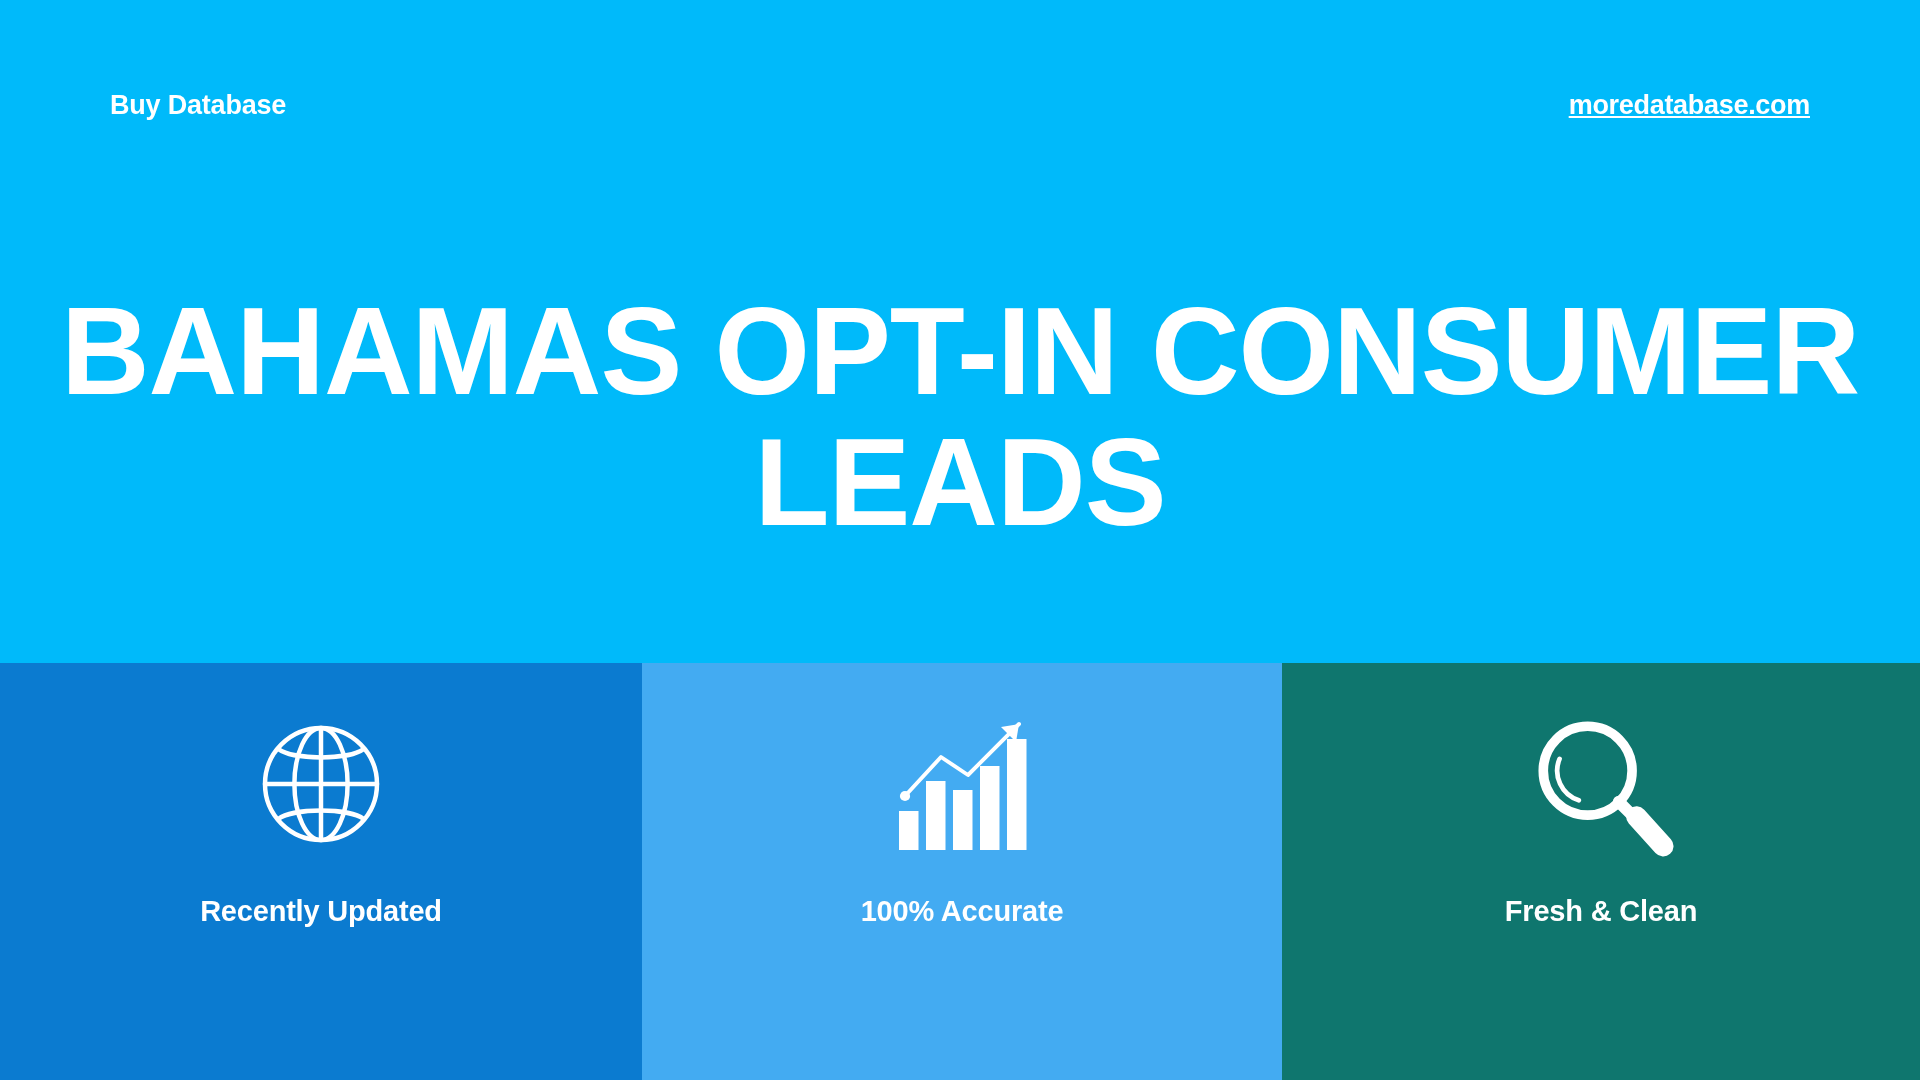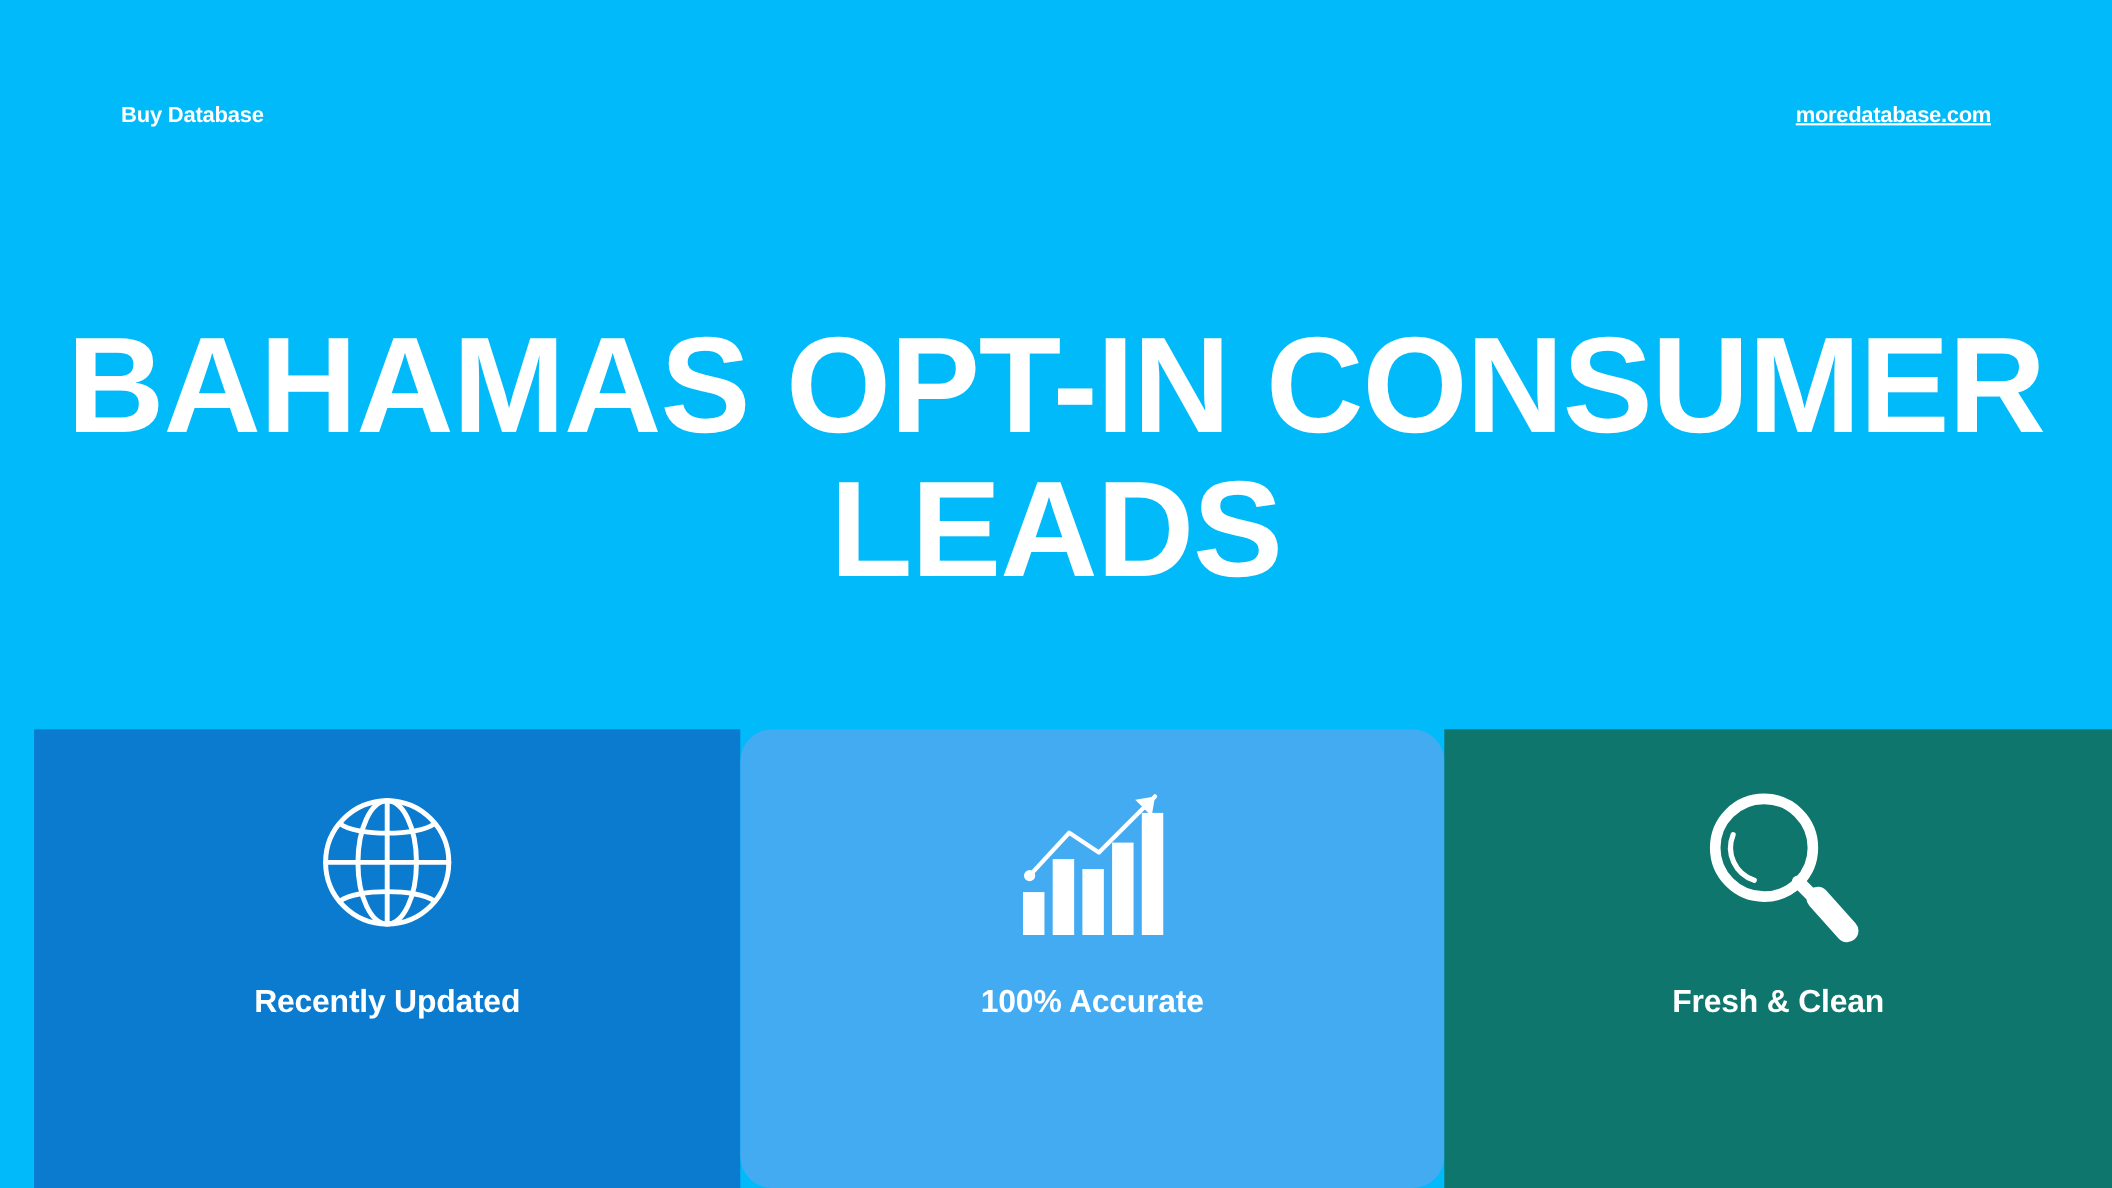--- a/index.html
+++ b/index.html
@@ -27,21 +27,21 @@
     position:absolute;
     top:0; left:0; right:0;
     height:210px;
     display:flex;
     align-items:center;
     justify-content:space-between;
     padding:0 110px;
   }
   .brand-left, .brand-right {
     color:#ffffff;
-    font-size:20px;
+    font-size:27px;
     font-weight:bold;
     letter-spacing:-0.2px;
     line-height:1;
     white-space:nowrap;
   }
   .brand-right { letter-spacing:-0.3px;text-decoration:underline; }
 
   .headline-wrap {
     position:absolute;
     top:286px;
@@ -59,31 +59,30 @@
     text-transform:uppercase;
     transform:scaleX(0.99);
     transform-origin:center;
   }
 
   
   .features {
     flex:1 1 auto;
     display:flex;
     height:417px;
-    margin-left:31px;
   }
   .feature {
     display:flex;
     flex-direction:column;
     align-items:center;
     justify-content:flex-start;
     position:relative;
   }
   .feature.f1 { flex:0 0 642px;  background:#0B7BD0; }
-  .feature.f2 { flex:0 0 640px;  background:#43ABF2;border-radius:29px; }
+  .feature.f2 { flex:0 0 640px;  background:#43ABF2; }
   .feature.f3 { flex:1 1 638px;  background:#0f766e; }
 
   .feature-icon {
     margin-top:46px;
     height:150px;
     display:flex;
     align-items:center;
     justify-content:center;
   }
   .feature-icon svg { display:block; }

